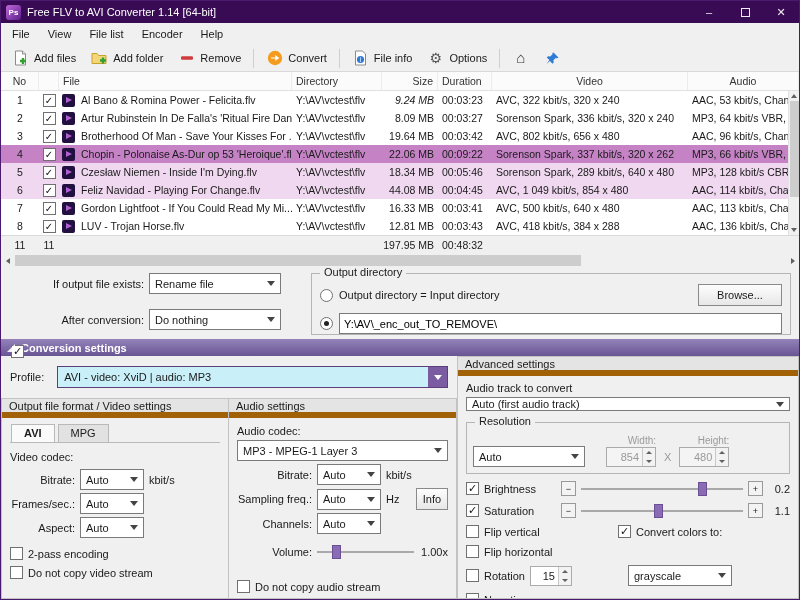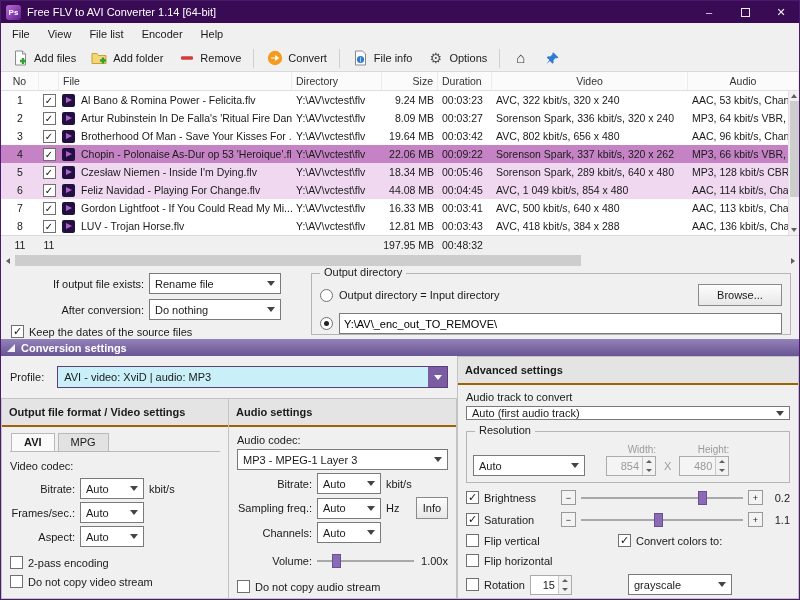--- a/index.html
+++ b/index.html
@@ -57,21 +57,21 @@
 .left{border-top:3.5px solid transparent;border-bottom:3.5px solid transparent;border-right:4px solid #606060}
 .right{border-top:3.5px solid transparent;border-bottom:3.5px solid transparent;border-left:4px solid #606060}
 .vthumb{width:9px;height:96px;background:#cdcdcd;flex:none}
 .hscroll{height:13px;background:#f0f0f0;display:flex;align-items:center}
 .harrow{width:13px;height:13px;display:flex;align-items:center;justify-content:center;flex:none}
 .hthumb{height:11px;background:#cdcdcd;width:566px;margin-left:1px}
 .hspacer{margin-left:auto}
 
 
 .optrow{height:72px;background:#f0f0f0;display:flex;padding:6px 8px 4px;flex:none}
-.optleft{width:292px;display:flex;flex-direction:column;gap:5px;flex:none}
+.optleft{width:292px;display:flex;flex-direction:column;gap:15px;flex:none}
 .lrow{display:flex;align-items:center}
 .lrow .llab{width:140px;text-align:right;padding-right:5px}
 .combo{height:21px;background:#fff;border:1px solid #7a7a7a;display:flex;align-items:center;padding:0 5px;gap:4px}
 .cval{overflow:hidden;white-space:nowrap}
 .chev{margin-left:auto;width:0;height:0;border-left:4px solid transparent;border-right:4px solid transparent;border-top:5px solid #444;flex:none}
 .w132{width:132px}
 .cbrow{display:flex;align-items:center;gap:5px;padding-left:2px}
 .cbx{width:13px;height:13px;border:1px solid #707070;background:#fff;flex:none;position:relative}
 .cbx.on::after{content:"✓";position:absolute;left:1px;top:-1px;font-size:11px;color:#111}
 .groupbox{flex:1;border:1px solid #b5b5b5;margin-left:10px;position:relative;padding:10px 8px 6px}
@@ -93,21 +93,21 @@
 .profrow{height:42px;display:flex;align-items:center;padding:0 9px;gap:13px;flex:none}
 .profcombo{flex:1;height:22px;border:1px solid #5a3f7a;background:#c9eff8;display:flex;align-items:center;min-width:0}
 .profcombo .cval{padding:0 6px}
 .profbtn{margin-left:auto;width:19px;height:100%;background:#7b5ca3;display:flex;align-items:center;justify-content:center;flex:none}
 .profbtn .chev{border-top-color:#fff;margin:0}
 .panelrow{flex:1;display:flex;min-height:0}
 .panel{border:1px solid #c3c3c3;display:flex;flex-direction:column;background:#f0f0f0;overflow:hidden}
 .panel.video{width:228px;flex:none}
 .panel.audio{flex:1;border-left:none}
 .panel.adv{flex:1;min-width:0}
-.phdr{height:28px;background:#e4e4e4;border-bottom:2px solid #a16207;font-weight:bold;display:flex;align-items:center;padding-left:7px;flex:none}
+.phdr{height:19px;background:#e4e4e4;border-bottom:6px solid #a16207;font-weight:normal;display:flex;align-items:center;padding-left:7px;flex:none}
 .pbody{flex:1;padding:5px 8px;display:flex;flex-direction:column;min-height:0}
 .tabs{display:flex;margin:1px 0 6px;border-bottom:1px solid #b9b9b9;padding-left:1px}
 .tab{padding:2px 12px 3px;background:#e2e2e2;border:1px solid #b9b9b9;border-bottom:none;margin-right:3px}
 .tab.active{background:#fafafa;font-weight:bold}
 .flabel{margin:2px 0 3px}
 .frow{display:flex;align-items:center;margin-top:3px}
 .frow .rlab{width:70px;text-align:right;padding-right:5px;flex:none}
 .frow .rlab.wide{width:80px}
 .smcombo{width:64px;flex:none}
 .unit{margin-left:5px}
@@ -255,21 +255,21 @@
         <div class="trow">
           <div class="c col-no">1</div>
           <div class="c col-cb">
             <span class="cb">✓</span>
           </div>
           <div class="c col-icon">
             <span class="fico"></span>
           </div>
           <div class="c col-file">Al Bano &amp; Romina Power - Felicita.flv</div>
           <div class="c col-dir">Y:\AV\vctest\flv</div>
-          <div class="c col-size" style="justify-content: flex-end;">9.24 MB</div>
+          <div class="c col-size" style="justify-content: flex-end; font-style: italic;">9.24 MB</div>
           <div class="c col-dur">00:03:23</div>
           <div class="c col-video">AVC, 322 kbit/s, 320 x 240</div>
           <div class="c col-audio">AAC, 53 kbit/s, Channels: 1</div>
         </div>
         <div class="trow">
           <div class="c col-no">2</div>
           <div class="c col-cb">
             <span class="cb">✓</span>
           </div>
           <div class="c col-icon">

